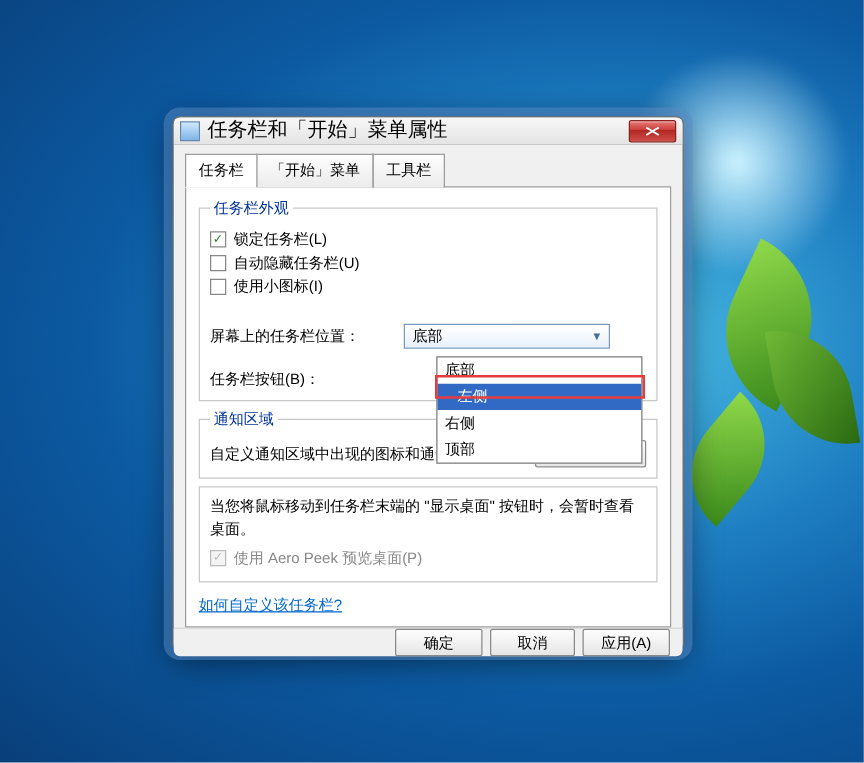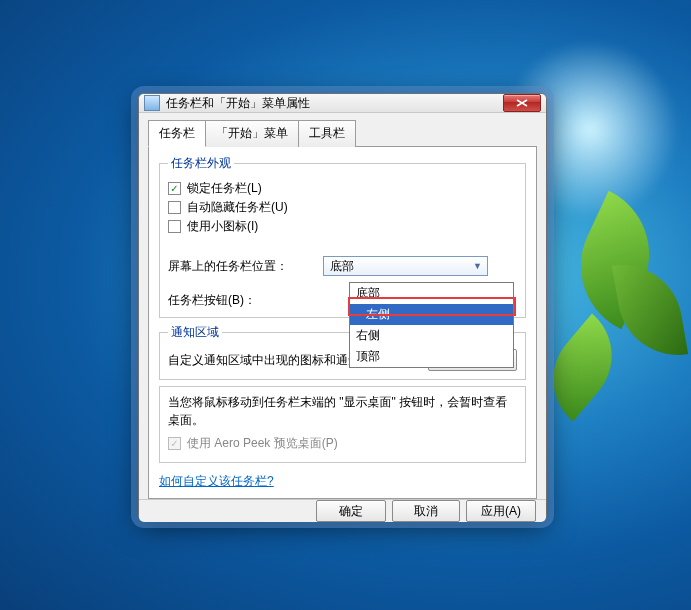--- a/index.html
+++ b/index.html
@@ -33,21 +33,21 @@
   .titlebar {
     height: 27px;
     background: linear-gradient(#f7f7f7,#e4e4e4);
     border-bottom: 1px solid #c9c9c9;
     display: flex;
     align-items: center;
     padding: 0 5px;
     border-radius: 5px 5px 0 0;
   }
   .titlebar .ticon { width:16px; height:16px; background:linear-gradient(#cfe8ff,#7fb5e6); border:1px solid #6189b3; margin-right:6px;}
-  .titlebar .ttext { flex:1; color:#000; font-size:12px;}
+  .titlebar .ttext { flex:1; color:#000; font-size:16px;}
   .closebtn {
     width:38px; height:18px; border-radius:2px;
     background:linear-gradient(#e67a78,#c83b37 45%,#b02824 46%,#cf4e49);
     border:1px solid #8a2320; display:flex; align-items:center; justify-content:center;
     color:#fff; font-weight:bold; font-size:11px; box-shadow:inset 0 1px 0 rgba(255,255,255,.4);
   }
   .content { flex:1; padding:6px 9px 0 9px; display:flex; flex-direction:column;}
   .tabs { display:flex; }
   .tab {
     padding:4px 10px; border:1px solid #9c9c9c; border-bottom:none;

